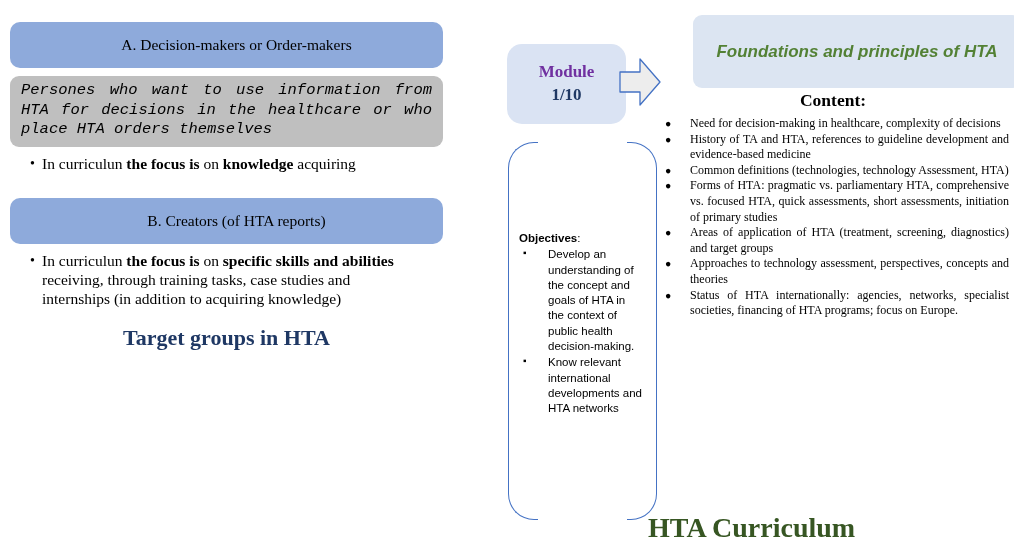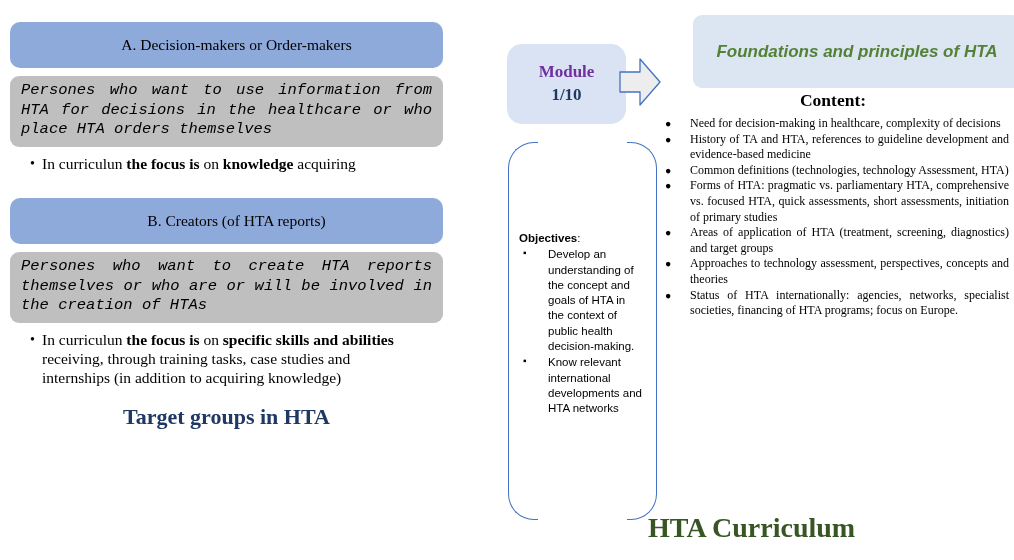--- a/index.html
+++ b/index.html
@@ -172,23 +172,20 @@
       <div class="group-bullet">
         <span class="marker">•</span>
         <span><span>In curriculun </span><span class="seg-b">the focus is</span><span> on </span><span class="seg-b">knowledge</span><span> acquiring</span></span>
       </div>
     </div>
 
     <div class="group-b">
       <div class="group-header">
         <span>B. Creators (of HTA reports)</span>
       </div>
-      <div class="group-desc">
-        <span>Persones who want to create HTA reports themselves or who are or will be involved in the creation of HTAs</span>
-      </div>
       <div class="group-bullet">
         <span class="marker">•</span>
         <span><span>In curriculun </span><span class="seg-b">the focus is</span><span> on </span><span class="seg-b">specific skills and abilities</span><span> receiving, through training tasks, case studies and internships (in addition to acquiring knowledge)</span></span>
       </div>
     </div>
 
     <div class="left-title">Target groups in HTA</div>
   </div>
 
   <div class="module-box">

